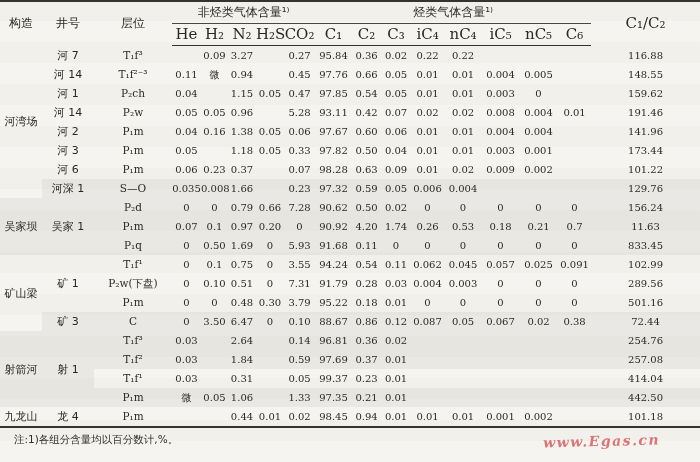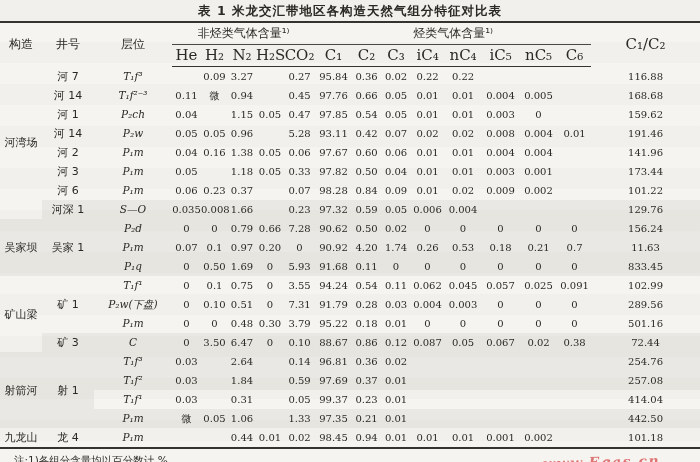--- a/index.html
+++ b/index.html
@@ -31,21 +31,21 @@
   th.grp{border-bottom:1px solid #4a4840;}
   th.cjk{font-family:"DejaVu Sans","Liberation Sans",sans-serif;font-size:12px;margin-top:40px;}
   tbody td{
     height:19px;line-height:19px;padding:0;text-align:center;
     font-size:10px;white-space:nowrap;vertical-align:middle;
   }
   td.c-struct,td.c-well{
     font-family:"DejaVu Sans","Liberation Sans",sans-serif;
     font-size:11px;
   }
-  td.c-horizon{font-style:italic;font-size:10.5px;}
+  td.c-horizon{font-size:10.5px;}
   tr.shade{background:rgba(105,100,88,0.08);}
   .footer{
     display:flex;justify-content:space-between;align-items:flex-start;
     padding:5px 40px 0 14px;
   }
   .note{
     font-size:10.5px;
     font-family:"DejaVu Sans","Liberation Sans",sans-serif;
     color:#33312b;
   }
@@ -53,21 +53,20 @@
     color:#de7574;font-style:italic;font-weight:bold;font-size:14px;
     letter-spacing:1.5px;transform:rotate(-1.5deg);
     font-family:"DejaVu Serif","Liberation Serif",serif;
   }
 </style>
 </head>
 <body>
 
 <div class="page">
 
-  <div class="title">表 1  米龙交汇带地区各构造天然气组分特征对比表</div>
 
   <table class="main">
     <colgroup>
       <col style="width:42px">
         <col style="width:52px">
         <col style="width:78px">
       <col style="width:29px">
         <col style="width:27px">
         <col style="width:28px">
         <col style="width:28px">
@@ -136,21 +135,21 @@
           <td></td>
           <td>0.45</td>
           <td>97.76</td>
           <td>0.66</td>
           <td>0.05</td>
           <td>0.01</td>
           <td>0.01</td>
           <td>0.004</td>
           <td>0.005</td>
           <td></td>
-          <td>168.68</td>
+          <td>148.55</td>
         </tr>
         <tr>
           <td class="c-well" rowspan="1">河 1</td>
           <td class="c-horizon">P₂ch</td>
           <td>0.04</td>
           <td></td>
           <td>1.15</td>
           <td>0.05</td>
           <td>0.47</td>
           <td>97.85</td>
@@ -219,21 +218,21 @@
         </tr>
         <tr>
           <td class="c-well" rowspan="1">河 6</td>
           <td class="c-horizon">P₁m</td>
           <td>0.06</td>
           <td>0.23</td>
           <td>0.37</td>
           <td></td>
           <td>0.07</td>
           <td>98.28</td>
-          <td>0.84</td>
+          <td>0.63</td>
           <td>0.09</td>
           <td>0.01</td>
           <td>0.02</td>
           <td>0.009</td>
           <td>0.002</td>
           <td></td>
           <td>101.22</td>
         </tr>
         <tr class="shade">
           <td class="c-well" rowspan="1">河深 1</td>

